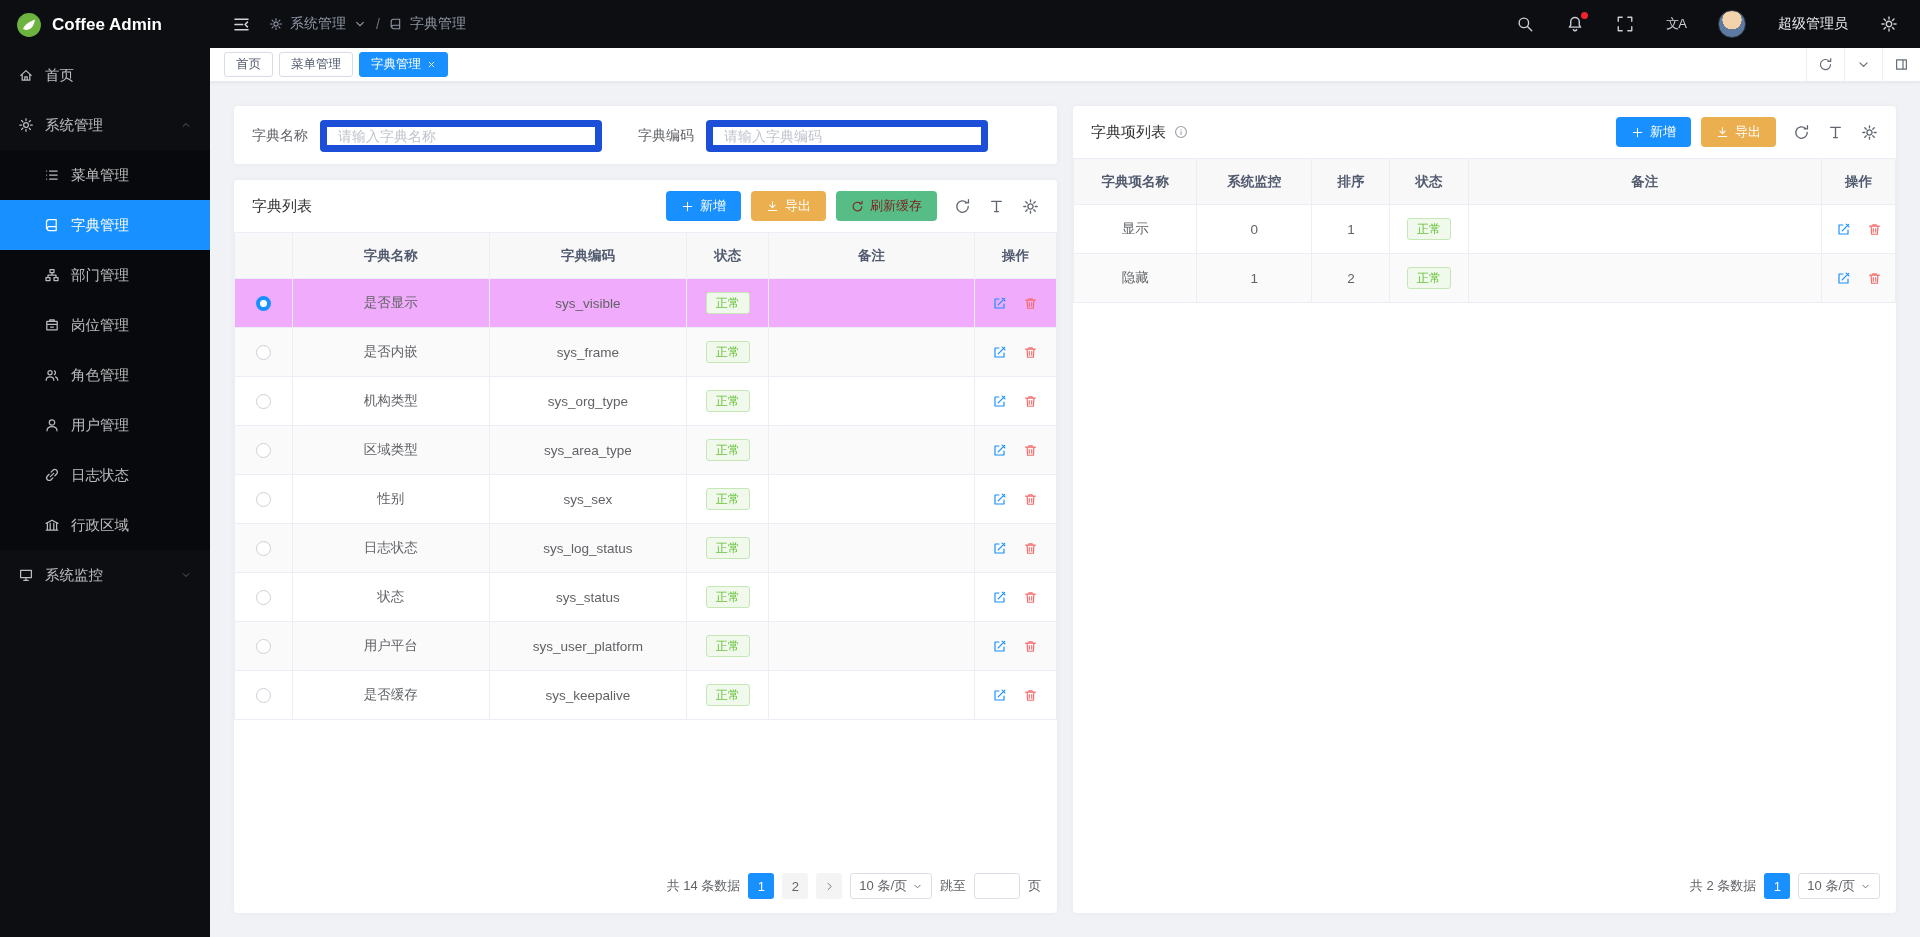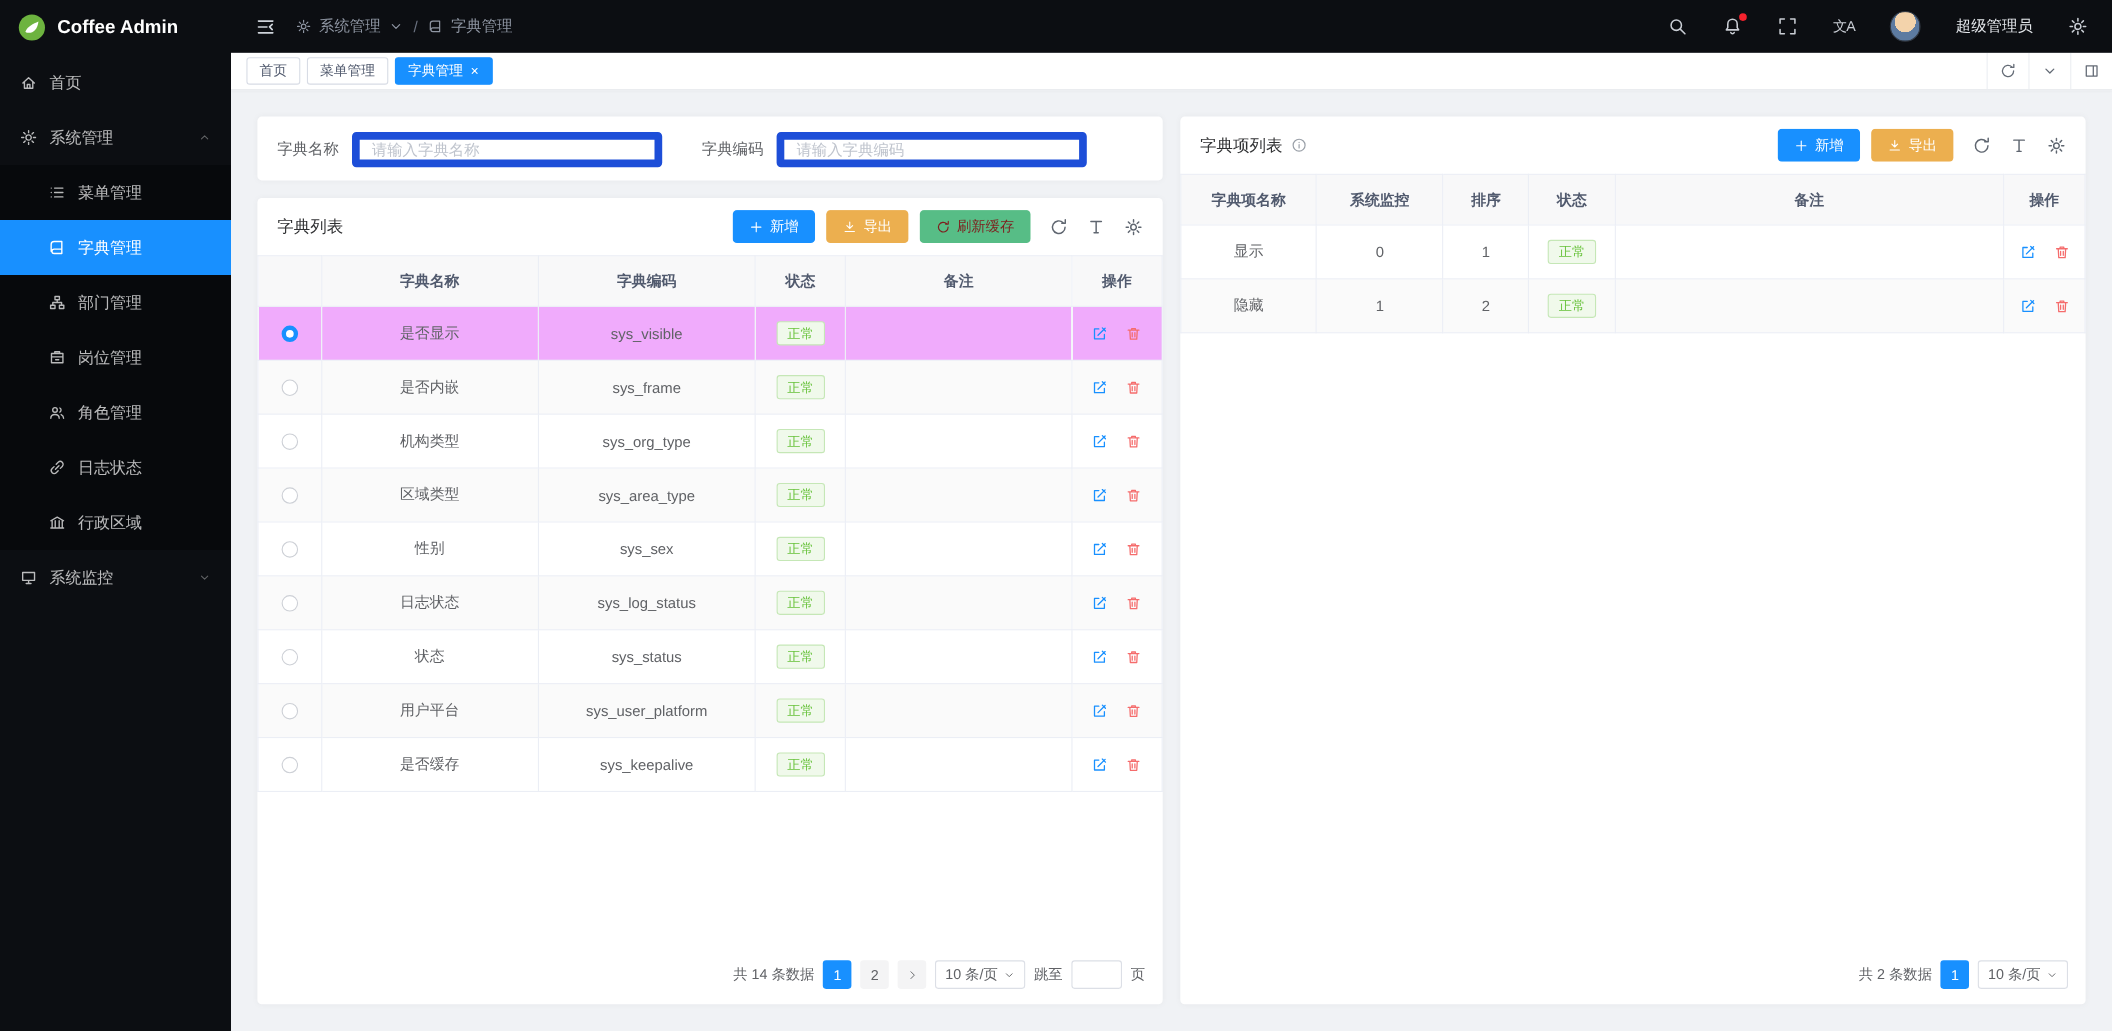--- a/index.html
+++ b/index.html
@@ -148,20 +148,26 @@
         <svg class="ic " viewBox="0 0 16 16">
           <path d="M2.8 4.4h10.4v8.4H2.8zM5.8 4.4V2.8h4.4v1.6M2.8 7.4h10.4M6.6 10h2.8"></path>
         </svg>
         <span class="mi-label">岗位管理</span>
       </div>
       <div class="menu-item sub">
         <svg class="ic " viewBox="0 0 16 16">
           <path d="M6 7.8A2.1 2.1 0 1 0 6 3.6a2.1 2.1 0 0 0 0 4.2zM2.2 13.3c0-2.1 1.7-3.5 3.8-3.5s3.8 1.4 3.8 3.5M10.4 3.9a2.1 2.1 0 0 1 0 3.7M11.6 9.9c1.3.6 2.2 1.8 2.2 3.4"></path>
         </svg>
         <span class="mi-label">角色管理</span>
+      </div>
+      <div class="menu-item sub">
+        <svg class="ic " viewBox="0 0 16 16">
+          <path d="M8 8.2A2.7 2.7 0 1 0 8 2.8a2.7 2.7 0 0 0 0 5.4zM3 13.8c0-2.6 2.2-4.2 5-4.2s5 1.6 5 4.2"></path>
+        </svg>
+        <span class="mi-label">用户管理</span>
       </div>
       <div class="menu-item sub">
         <svg class="ic " viewBox="0 0 16 16">
           <path d="M6.4 9.6l3.2-3.2M5.2 7.2 3.4 9a2.6 2.6 0 0 0 3.7 3.7l1.8-1.8M10.8 8.8l1.8-1.8a2.6 2.6 0 0 0-3.7-3.7L7.1 5.1"></path>
         </svg>
         <span class="mi-label">日志状态</span>
       </div>
       <div class="menu-item sub">
         <svg class="ic " viewBox="0 0 16 16">
           <path d="M2.2 6.4 8 3.2l5.8 3.2M3.4 6.4v5.8M6.2 6.4v5.8M9.8 6.4v5.8M12.6 6.4v5.8M2.2 13h11.6"></path>

